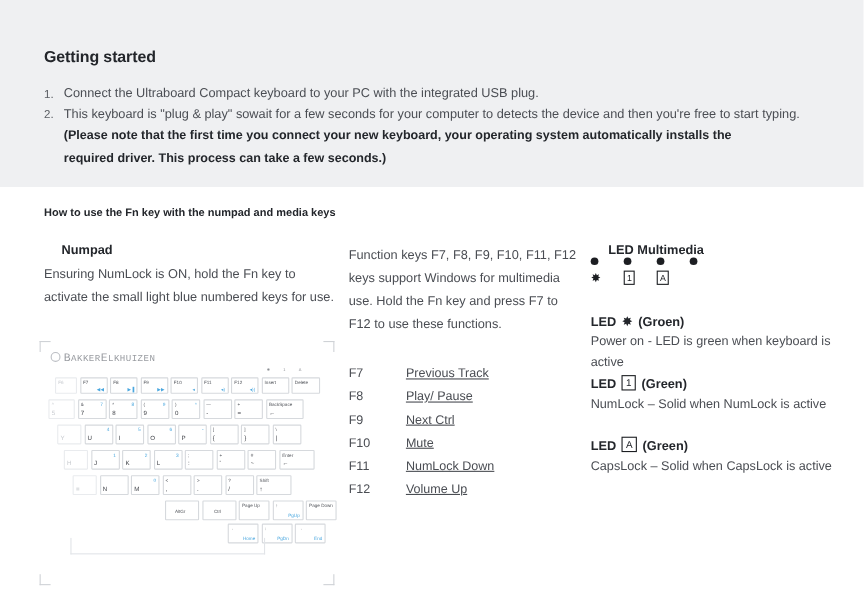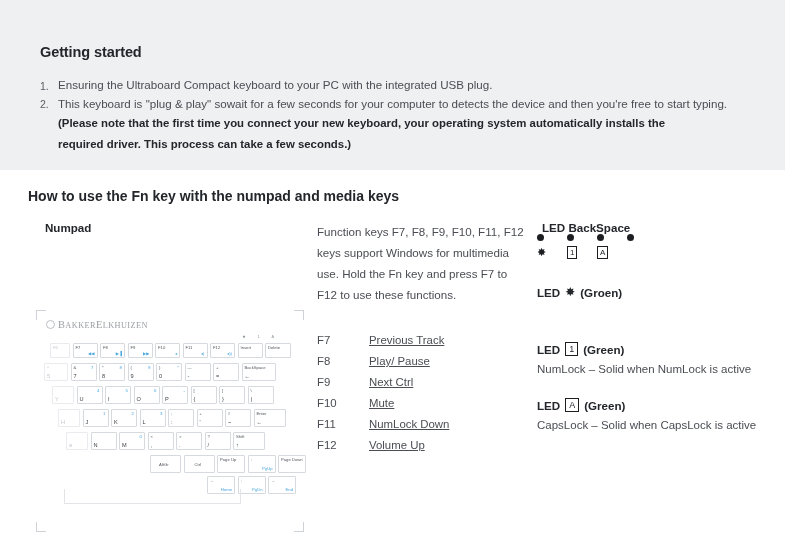--- a/index.html
+++ b/index.html
@@ -40,32 +40,32 @@
   .gs-num{width:18px;flex:0 0 18px;font-size:10.5px;color:#5a5d63;padding-top:0.5px;}
   .gs-text{flex:1;}
   .gs-note{
     margin-left:18px;
     font-size:11.4px;line-height:21px;font-weight:bold;color:#23262b;
     max-width:640px;
   }
 
   
   .sec-title{
-    position:absolute;left:28px;top:188px;
-    font-size:14px;font-weight:bold;color:#23262b;
+    position:absolute;left:40px;top:188px;
+    font-size:10px;font-weight:bold;color:#23262b;
   }
 
   
   .col{position:absolute;top:221px;}
   .col-a{left:40px;width:265px;}
   .col-b{left:317px;width:210px;}
   .col-c{left:537px;width:230px;}
 
   .col-h{
-    font-size:11.6px;font-weight:bold;color:#23262b;margin:0 0 5px 5px;
+    font-size:11.6px;font-weight:bold;color:#23262b;margin:0 0 5px 16px;
   }
   .col-p{
     font-size:11.6px;line-height:21px;color:#4a4d53;margin:0;
   }
 
   
   .fn-table{position:absolute;left:317px;top:330px;width:215px;}
   .fn-row{display:flex;font-size:11.4px;line-height:21px;color:#4a4d53;}
   .fn-key{width:52px;flex:0 0 52px;}
   .fn-val{flex:1;text-decoration:underline;}
@@ -109,21 +109,21 @@
     position:absolute;inset:0;
   }
   .kb-corner{position:absolute;width:9px;height:9px;border:0;}
   .kb-c-tl{left:0;top:0;border-left:1px solid #cfd2d6;border-top:1px solid #cfd2d6;}
   .kb-c-tr{right:0;top:0;border-right:1px solid #cfd2d6;border-top:1px solid #cfd2d6;}
   .kb-c-bl{left:0;bottom:0;border-left:1px solid #cfd2d6;border-bottom:1px solid #cfd2d6;}
   .kb-c-br{right:0;bottom:0;border-right:1px solid #cfd2d6;border-bottom:1px solid #cfd2d6;}
 
   .kb-logo{
     position:absolute;left:10px;top:9px;
-    font-family:Liberation Serif, serif;
+    font-family:Liberation Mono, monospace;
     font-size:8.3px;letter-spacing:0.4px;color:#9a9da2;
     white-space:nowrap;
   }
   .kb-logo .big{font-size:10.4px;}
   .kb-logo .mark{
     display:inline-block;width:7px;height:7px;border-radius:50%;
     border:1px solid #bcbfc4;margin-right:3px;position:relative;top:1px;
   }
   .kb-leds{position:absolute;right:18px;top:14px;display:flex;}
   .kb-led{margin-left:12px;text-align:center;}
@@ -169,33 +169,34 @@
 <div class="page">
 
   <div class="band-grey"></div>
   <div class="band-white"></div>
 
   <div class="gs-title">Getting started</div>
 
   <div class="gs-list">
     <div class="gs-item">
       <span class="gs-num">1.</span>
-      <span class="gs-text">Ensuring the Ultraboard Compact keyboard to your PC with the integrated USB plug.</span>
+      <span class="gs-text">Connect the Ultraboard Compact keyboard to your PC with the integrated USB plug.</span>
     </div>
     <div class="gs-item">
       <span class="gs-num">2.</span>
       <span class="gs-text">This keyboard is "plug &amp; play" sowait for a few seconds for your computer to detects the device and then you're free to start typing.</span>
     </div>
     <div class="gs-note">(Please note that the first time you connect your new keyboard, your operating system automatically installs the required driver. This process can take a few seconds.)</div>
   </div>
 
   <div class="sec-title">How to use the Fn key with the numpad and media keys</div>
 
   <div class="col col-a">
     <div class="col-h">Numpad</div>
+    <div class="col-p">Ensuring NumLock is ON, hold the Fn key to activate the small light blue numbered keys for use.</div>
   </div>
 
   <div class="col col-b">
     <div class="col-p">Function keys F7, F8, F9, F10, F11, F12 keys support Windows for multimedia use. Hold the Fn key and press F7 to F12 to use these functions.</div>
   </div>
 
   <div class="fn-table">
     <div class="fn-row">
       <span class="fn-key">F7</span>
       <span class="fn-val">Previous Track</span>
@@ -216,21 +217,21 @@
       <span class="fn-key">F11</span>
       <span class="fn-val">NumLock Down</span>
     </div>
     <div class="fn-row">
       <span class="fn-key">F12</span>
       <span class="fn-val">Volume Up</span>
     </div>
   </div>
 
   <div class="col col-c">
-    <div class="col-h">LED BackSpace</div>
+    <div class="col-h">LED Multimedia</div>
   </div>
 
   <div class="led-strip">
     <div class="led-dots">
       <span class="led-dot"></span>
       <span class="led-dot"></span>
       <span class="led-dot"></span>
       <span class="led-dot"></span>
     </div>
     <div class="led-glyphs">
@@ -240,20 +241,21 @@
       <span class="led-glyph"></span>
     </div>
   </div>
 
   <div class="led-block led-b1">
     <div class="led-head">
       <span>LED</span>
       <span class="bt">✸</span>
       <span>(Groen)</span>
     </div>
+    <div class="led-body">Power on - LED is green when keyboard is active</div>
   </div>
 
   <div class="led-block led-b2">
     <div class="led-head">
       <span>LED</span>
       <span><span class="boxed" style="font-size:9px;line-height:10px;padding:1px 3px;">1</span></span>
       <span>(Green)</span>
     </div>
     <div class="led-body">NumLock – Solid when NumLock is active</div>
   </div>

